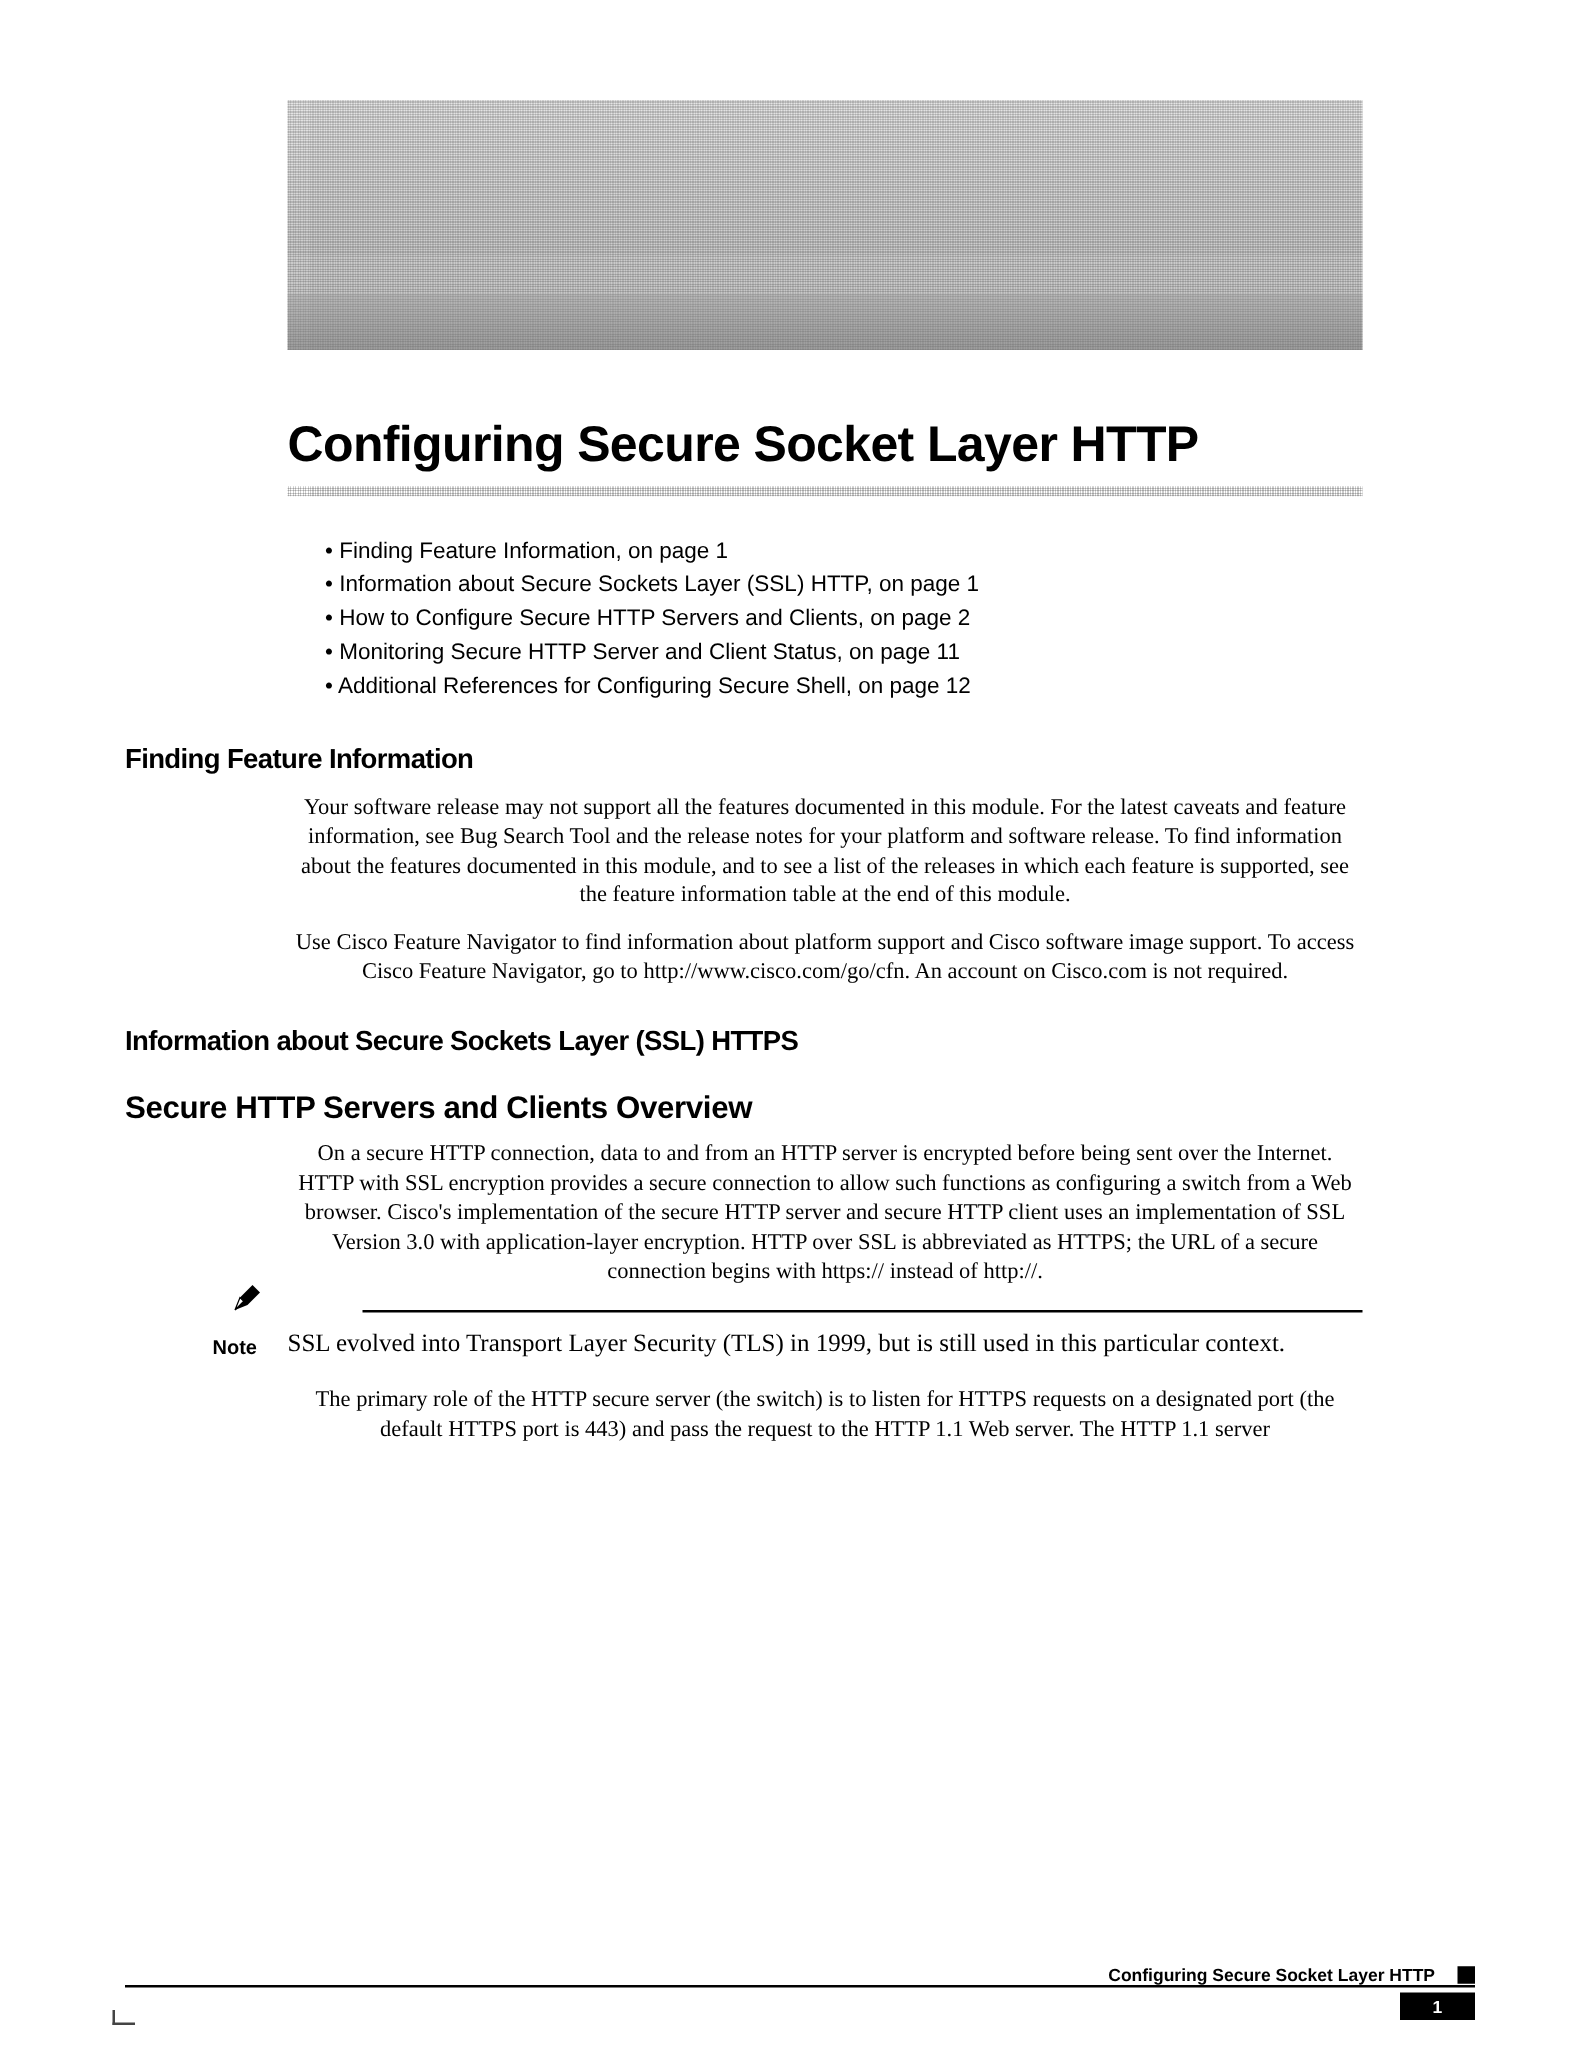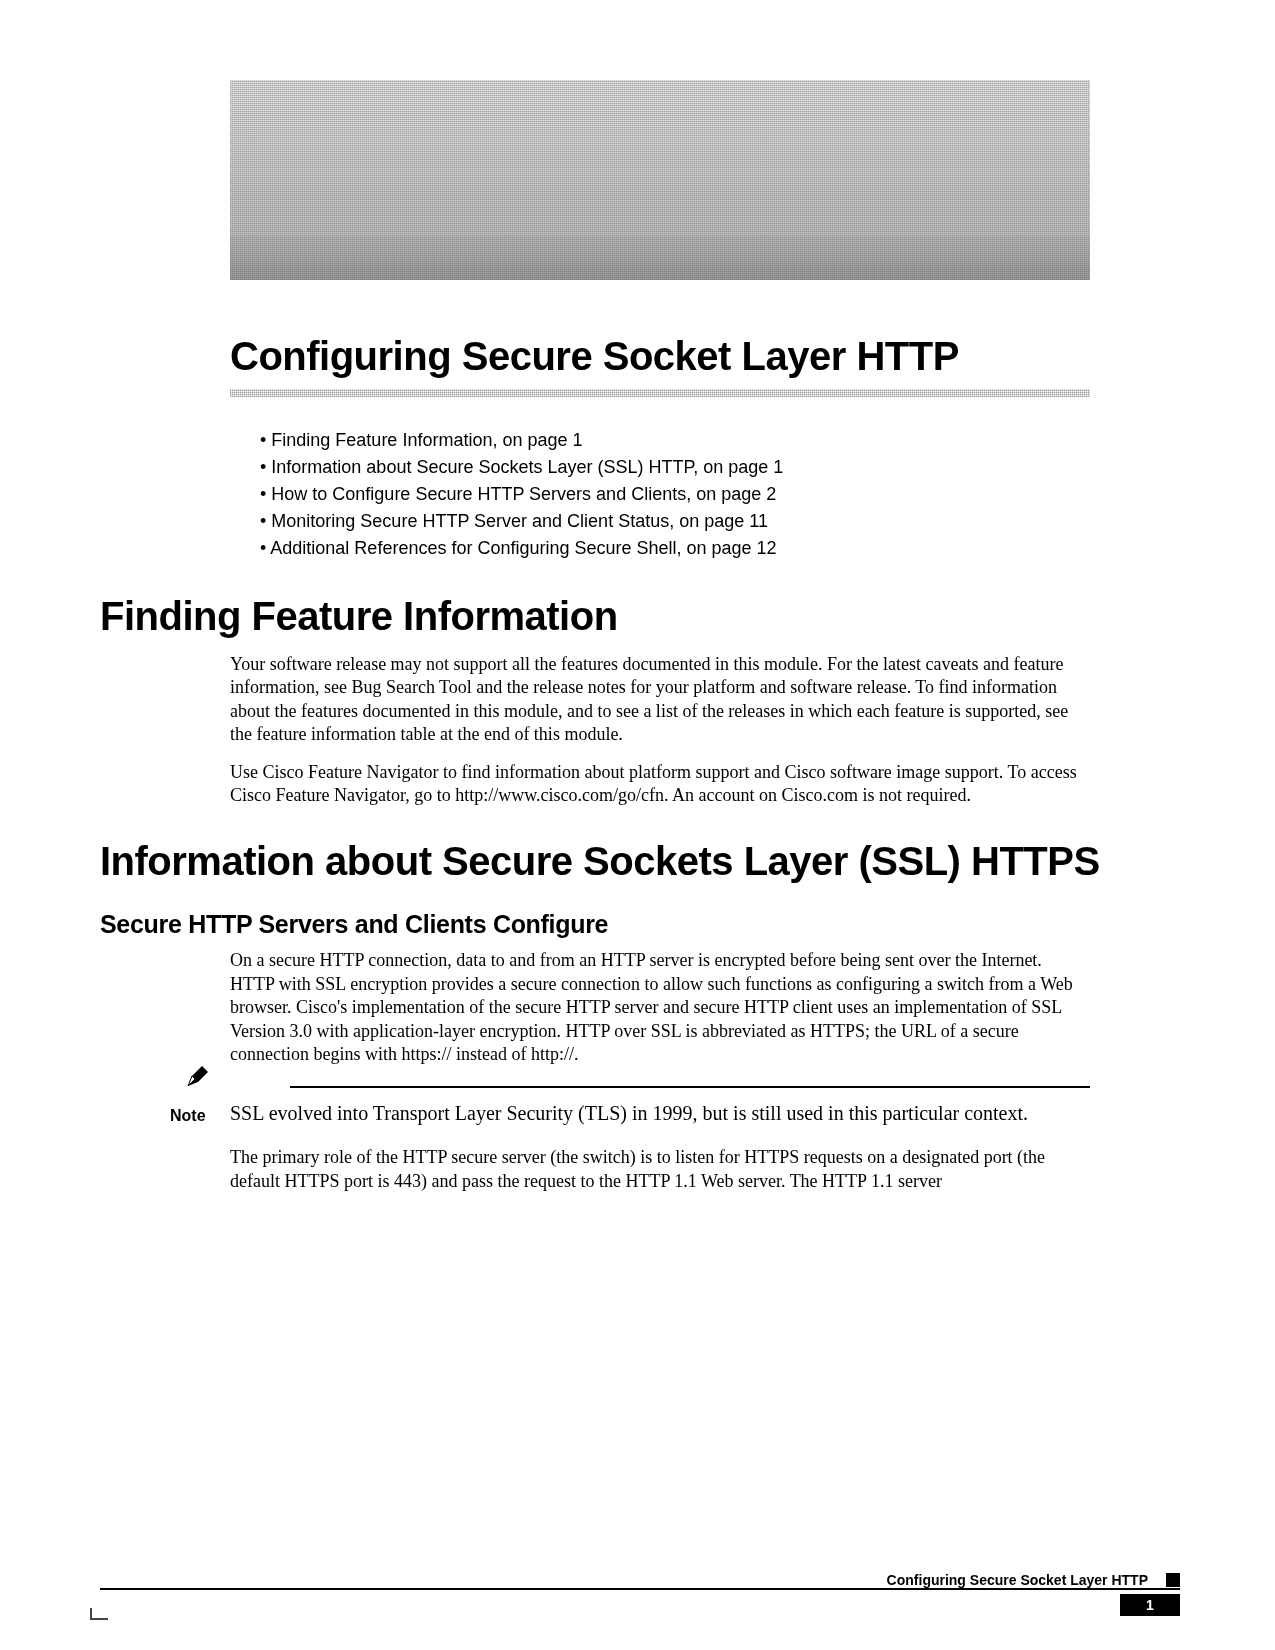--- a/index.html
+++ b/index.html
@@ -60,41 +60,41 @@
     font-family: Liberation Sans, sans-serif;
     font-size: 18px;
     line-height: 1.5;
   }
   .toc li::before {
     content: "• ";
   }
   .h1 {
     font-family: Arial, Helvetica, sans-serif;
     font-weight: 700;
-    font-size: 40px;
+    font-size: 22px;
     letter-spacing: -0.5px;
     margin: 32px 0 14px 0;
   }
   .h2 {
     font-family: Arial, Helvetica, sans-serif;
     font-weight: 700;
     font-size: 25px;
     letter-spacing: -0.3px;
     margin: 26px 0 10px 0;
   }
   .body-block {
     margin-left: 130px;
     width: 860px;
   }
   .para {
     font-family: 'Times New Roman', serif;
     font-size: 18px;
     line-height: 1.3;
     margin: 0 0 14px 0;
-    text-align: left;
+    text-align: center;
   }
   .note-wrap {
     margin-left: 70px;
     width: 920px;
     margin-top: 20px;
     margin-bottom: 20px;
   }
   .note-rule {
     border: 0;
     border-top: 2px solid #000;
@@ -196,21 +196,21 @@
   </ul>
 
   <div class="h1">Finding Feature Information</div>
   <div class="body-block">
     <p class="para">Your software release may not support all the features documented in this module. For the latest caveats and feature information, see Bug Search Tool and the release notes for your platform and software release. To find information about the features documented in this module, and to see a list of the releases in which each feature is supported, see the feature information table at the end of this module.</p>
     <p class="para">Use Cisco Feature Navigator to find information about platform support and Cisco software image support. To access Cisco Feature Navigator, go to http://www.cisco.com/go/cfn. An account on Cisco.com is not required.</p>
   </div>
 
   <div class="h1">Information about Secure Sockets Layer (SSL) HTTPS</div>
 
-  <div class="h2">Secure HTTP Servers and Clients Configure</div>
+  <div class="h2">Secure HTTP Servers and Clients Overview</div>
   <div class="body-block">
     <p class="para">On a secure HTTP connection, data to and from an HTTP server is encrypted before being sent over the Internet. HTTP with SSL encryption provides a secure connection to allow such functions as configuring a switch from a Web browser. Cisco's implementation of the secure HTTP server and secure HTTP client uses an implementation of SSL Version 3.0 with application-layer encryption. HTTP over SSL is abbreviated as HTTPS; the URL of a secure connection begins with https:// instead of http://.</p>
   </div>
 
   <div class="note-wrap">
     <div class="note-row">
       <div class="note-icon">
         <svg width="28" height="24" viewBox="0 0 28 24">
           <polygon points="2,22 6,12 16,2 22,8 12,18" fill="#000"></polygon>
           <polygon points="2,22 6,12 9,15" fill="#fff" stroke="#000" stroke-width="1"></polygon>

